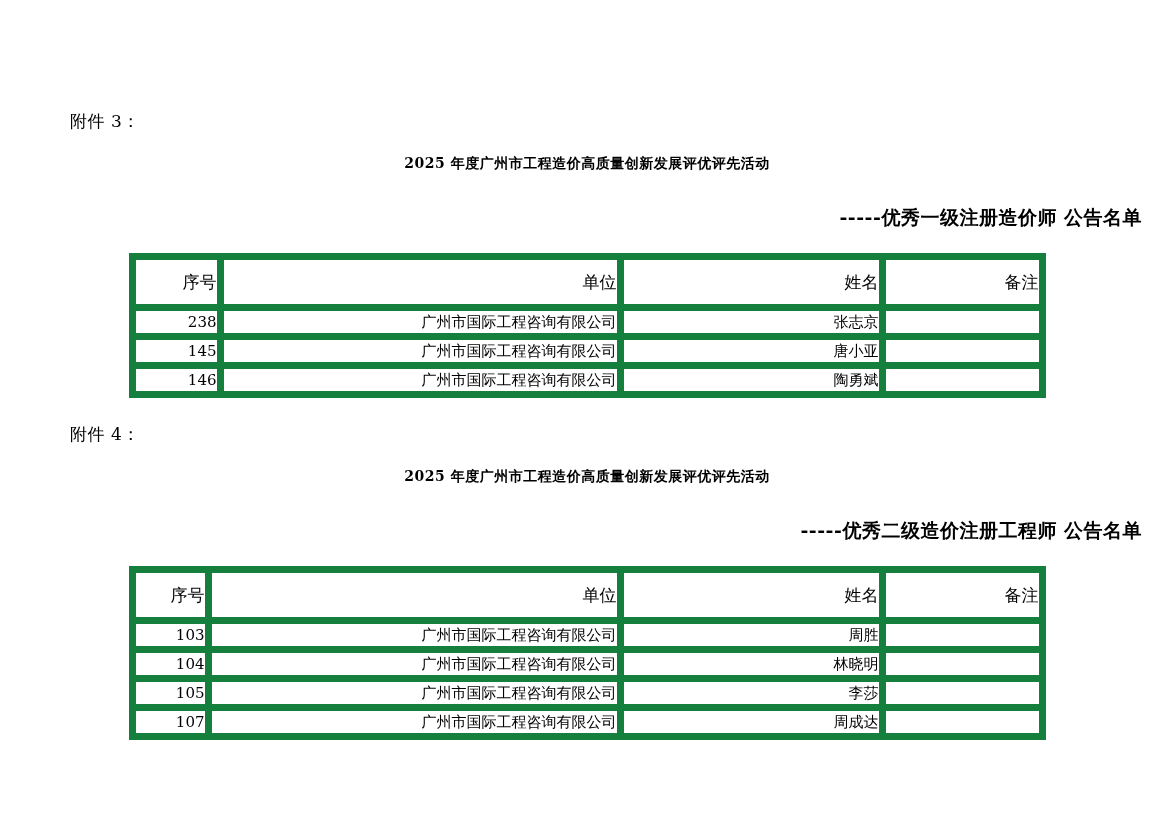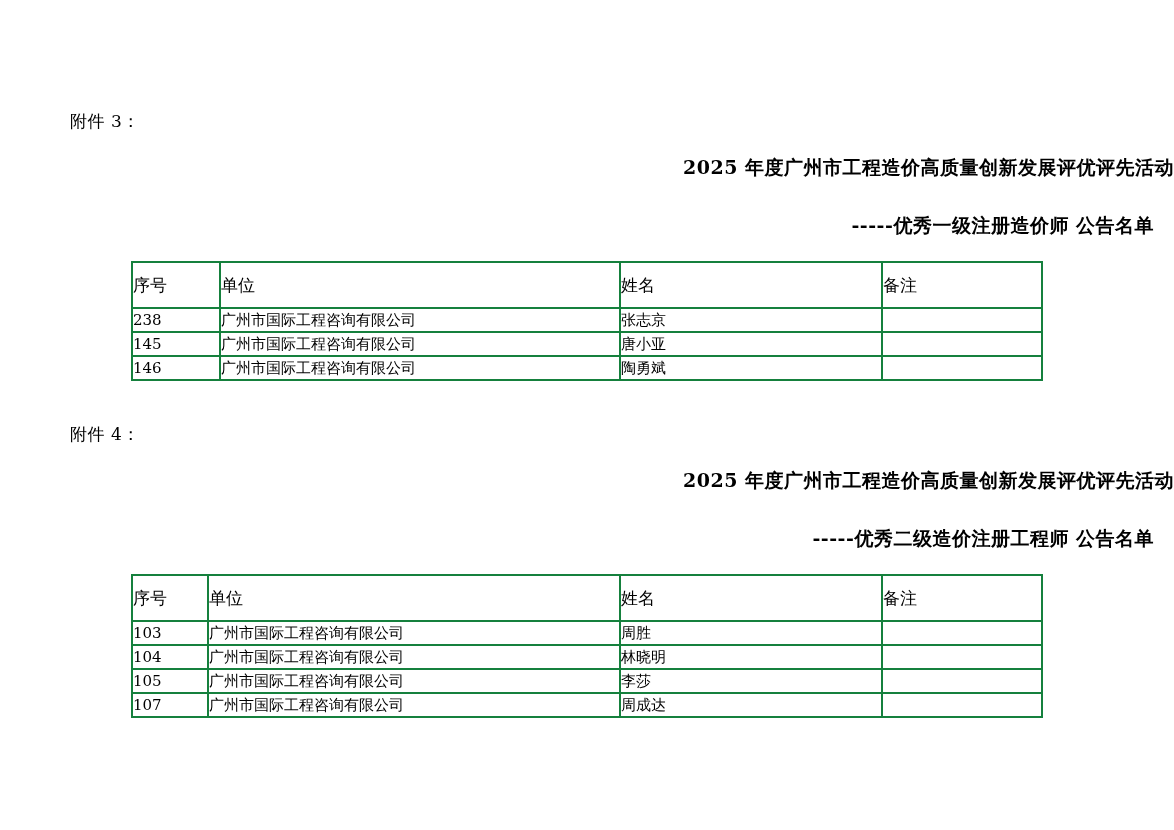--- a/index.html
+++ b/index.html
@@ -23,49 +23,49 @@
     padding: 0;
   }
   .attach-label {
     position: absolute;
     left: 70px;
     font-size: 17px;
     font-family: "DejaVu Serif", "Liberation Serif", serif;
     letter-spacing: 0.5px;
   }
   .doc-title {
-    text-align: right;
-    font-size: 19px;
+    text-align: center;
+    font-size: 14px;
     font-weight: bold;
     font-family: "DejaVu Serif", "Liberation Serif", serif;
     letter-spacing: 0.5px;
   }
   .doc-subtitle {
     text-align: right;
     font-size: 19px;
     font-weight: bold;
     font-family: "DejaVu Serif", "Liberation Serif", serif;
-    padding-right: 20px;
+    padding-right: 32px;
     letter-spacing: 0.5px;
   }
   .section {
     position: absolute;
     left: 0;
     width: 1174px;
   }
   table.list {
     border-collapse: collapse;
     table-layout: fixed;
     margin: 0 auto;
     width: 910px;
     font-family: "DejaVu Serif", "Liberation Serif", serif;
   }
   table.list th, table.list td {
-    border: 2px solid #15803d;
-    text-align: left;
+    border: 7px solid #15803d;
+    text-align: right;
     font-size: 15px;
     font-weight: normal;
     padding: 0;
   }
   table.list th {
     height: 44px;
     font-size: 17px;
   }
   table.list td {
     height: 22px;

